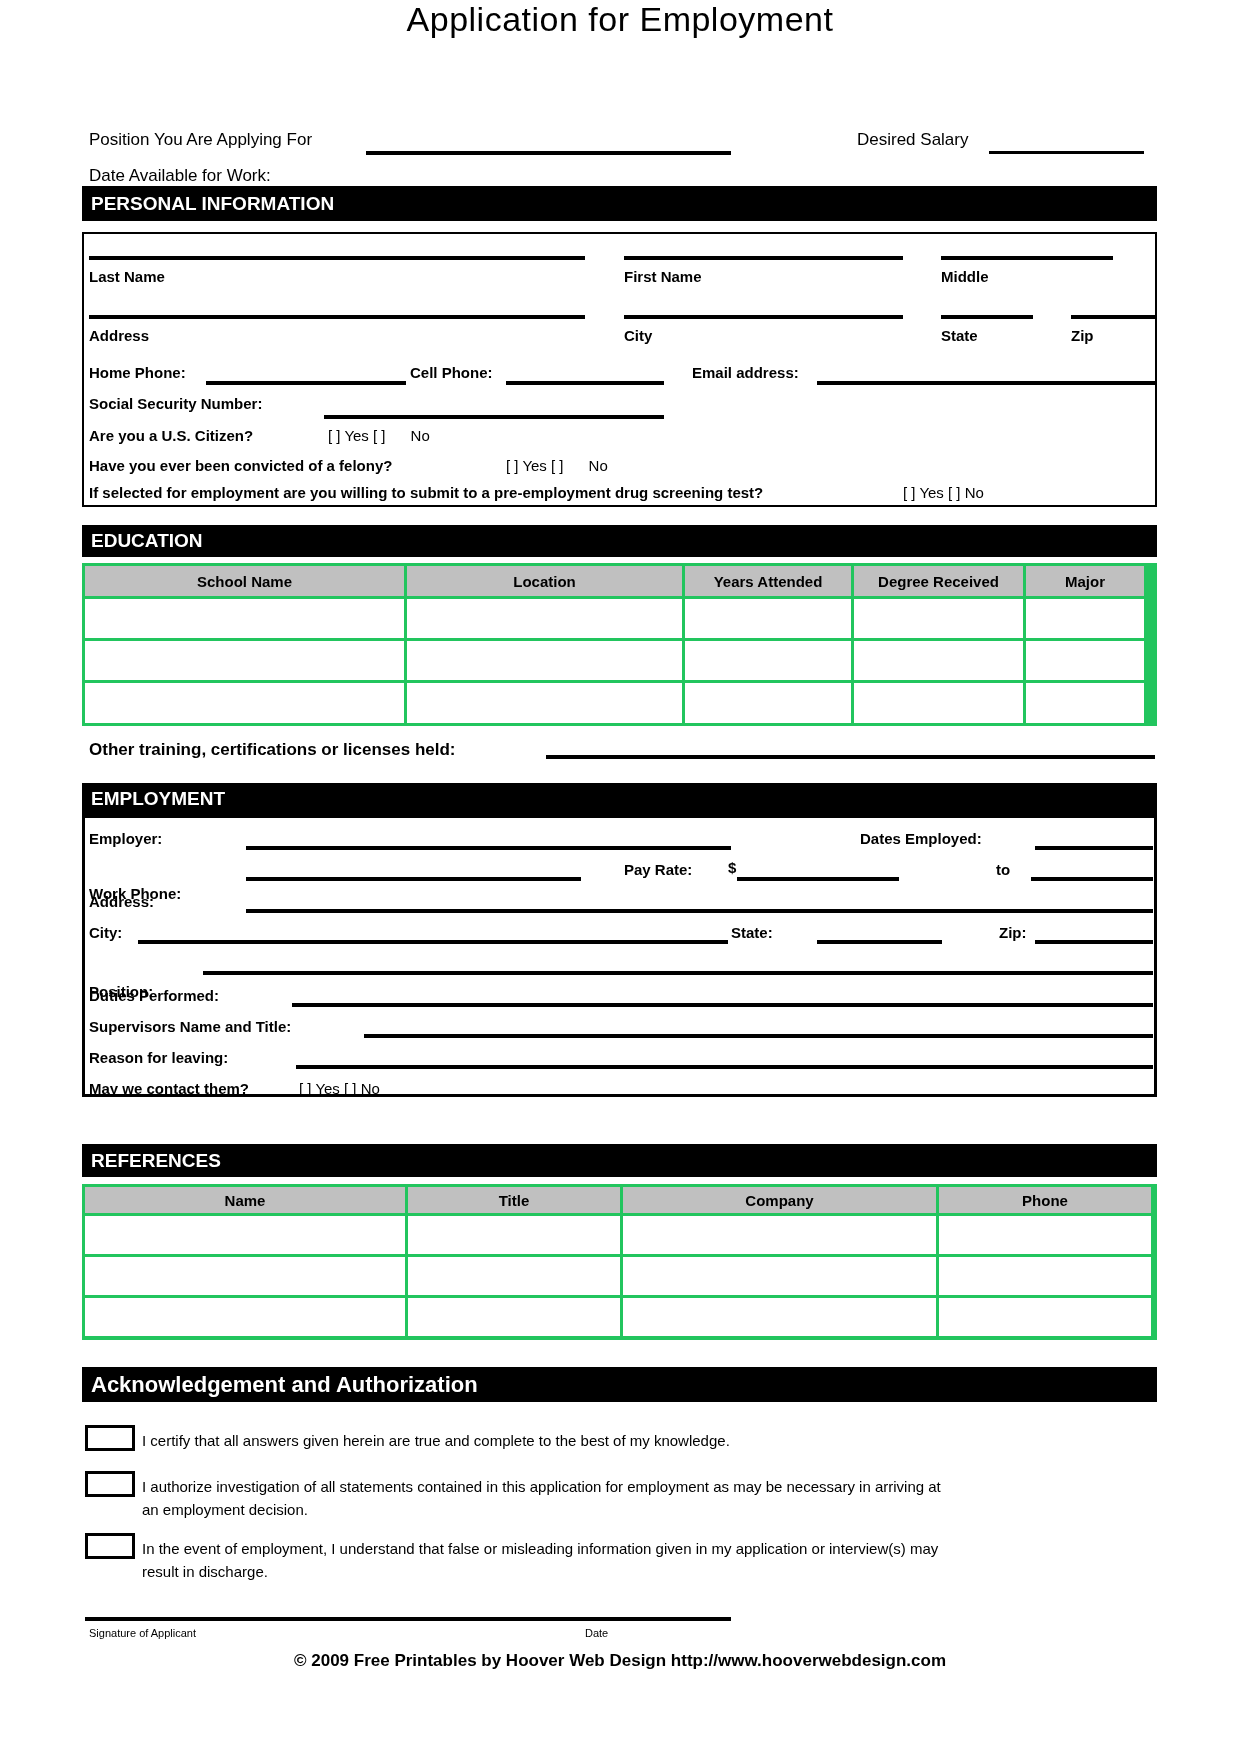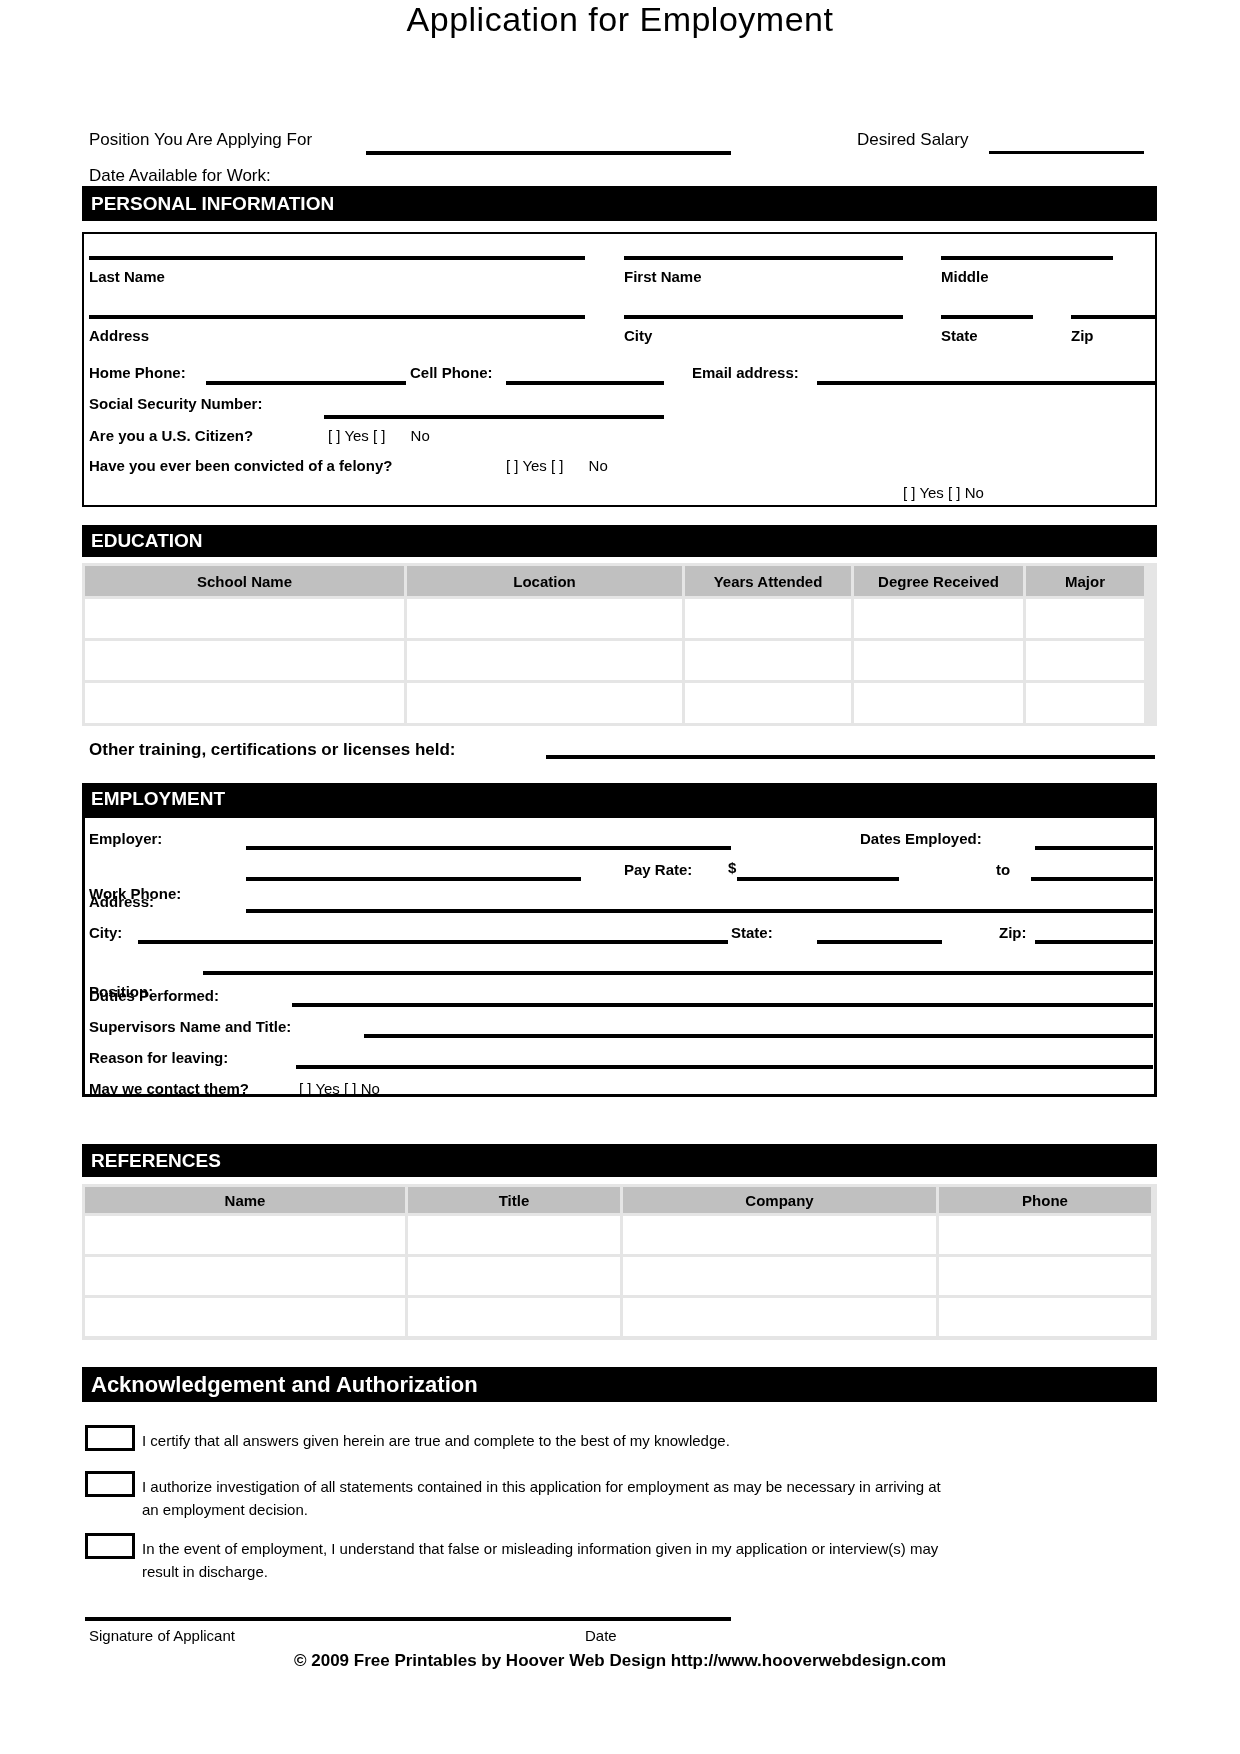--- a/index.html
+++ b/index.html
@@ -9,27 +9,27 @@
   .title{font-size:34px;letter-spacing:0.5px;}
   .toplabel{font-size:17px;}
   .bar{background:#000;color:#fff;font-weight:bold;font-size:19px;
        display:flex;align-items:center;padding-left:9px;box-sizing:border-box;}
   .bar.small{font-size:22px;}
   .box{border:3px solid #000;box-sizing:border-box;}
   .lb{font-weight:bold;font-size:15px;}
   .q{font-weight:bold;font-size:15px;}
   .yn{font-size:15px;white-space:pre;}
   .wl{position:absolute;height:4px;background:#000;}
-  .grid{display:grid;background:#e5e5e5;padding:3px;gap:3px;box-sizing:border-box;}
+  .grid{display:grid;background:#22c55e;padding:3px;gap:3px;box-sizing:border-box;}
   .hcell{background:#c0c0c0;display:flex;align-items:center;justify-content:center;
          font-weight:bold;font-size:15px;}
   .cell{background:#fff;}
   .ack-text{font-size:15px;line-height:23px;}
   .cb{position:absolute;width:50px;height:26px;border:3px solid #000;box-sizing:border-box;background:#fff;}
-  .footlabel{font-size:15px;}
+  .footlabel{font-size:11px;}
   .copyright{font-size:17px;font-weight:bold;text-align:center;width:100%;}
 </style>
 </head>
 <body>
 
 <div id="canvas">
 
   <div class="abs title" style="left:0;top:70;width:1240px;text-align:center;">Application for Employment</div>
 
   <div class="abs toplabel" style="left:89px;top:130px;">Position You Are Applying For</div>
@@ -67,20 +67,21 @@
 
   <div class="abs lb" style="left:89px;top:395px;">Social Security Number:</div>
   <div class="wl" style="left:324px;top:415px;width:340px;"></div>
 
   <div class="abs q" style="left:89px;top:427px;">Are you a U.S. Citizen?</div>
   <div class="abs yn" style="left:328px;top:427px;">[ ] Yes [ ]      No</div>
 
   <div class="abs q" style="left:89px;top:457px;">Have you ever been convicted of a felony?</div>
   <div class="abs yn" style="left:506px;top:457px;">[ ] Yes [ ]      No</div>
 
+  <div class="abs q" style="left:89px;top:484px;">If selected for employment are you willing to submit to a pre-employment drug screening test?</div>
   <div class="abs yn" style="left:903px;top:484px;">[ ] Yes [ ] No</div>
 
   <div class="abs bar" style="left:82px;top:525px;width:1075px;height:32px;">EDUCATION</div>
   <div class="abs grid" style="left:82px;top:563px;width:1075px;height:163px;
        grid-template-columns:319px 275px 166px 169px 118px;grid-template-rows:30px 39px 39px 40px;">
     <div class="hcell">School Name</div>
     <div class="hcell">Location</div>
     <div class="hcell">Years Attended</div>
     <div class="hcell">Degree Received</div>
     <div class="hcell">Major</div>

